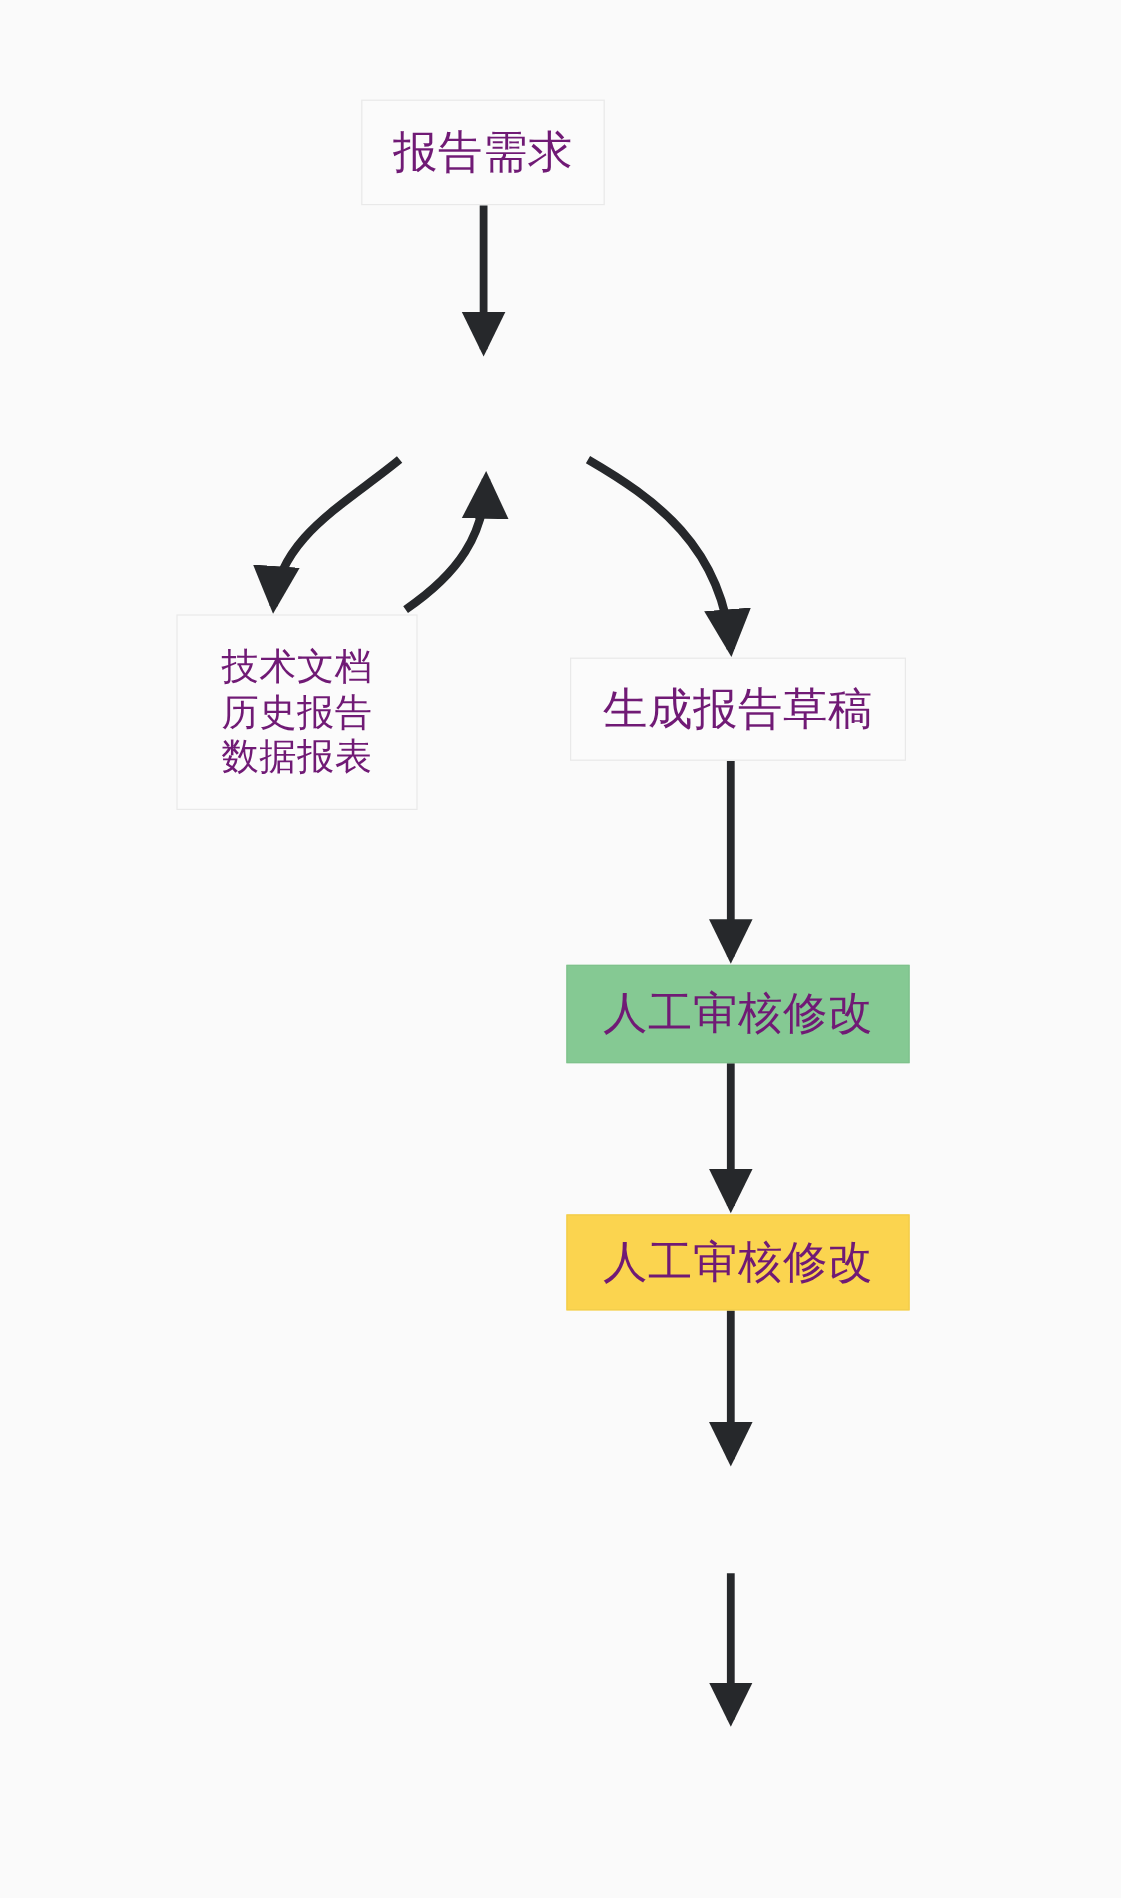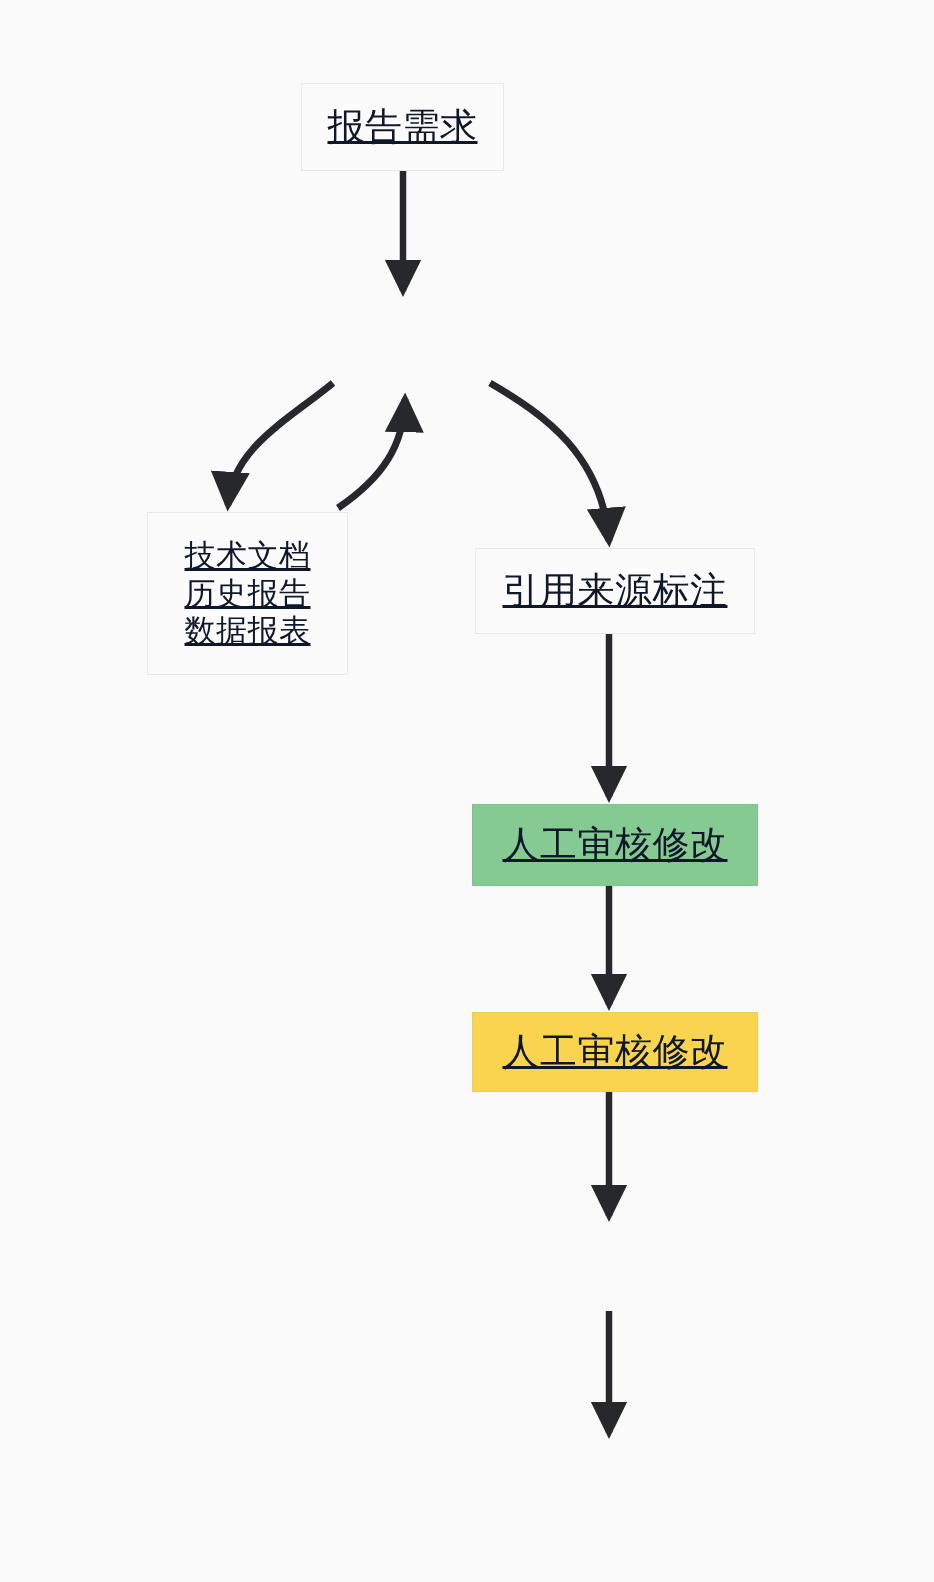--- a/index.html
+++ b/index.html
@@ -25,27 +25,26 @@
   }
   .node {
     position: absolute;
     box-sizing: border-box;
     border: 1px solid #e9e9e9;
     background: #fbfbfb;
     display: flex;
     align-items: center;
     justify-content: center;
     text-align: center;
-    color: #0f172a;
+    color: #701a75;
     font-size: 37px;
     line-height: 1.18;
     letter-spacing: 0.5px;
     white-space: pre-line;
     z-index: 2;
-    text-decoration: underline;
   }
   .node.plain {
     background: #fbfbfb;
   }
   .node.blue   { background: #63b2ef; border-color: #5aa9e4; }
   .node.green  { background: #85c993; border-color: #7fc28c; }
   .node.yellow { background: #fbd44f; border-color: #f2cc4a; }
 
   
   #n-req    { left: 301px; top: 83px;   width: 203px; height: 88px; }
@@ -86,21 +85,21 @@
     <path d="M 609 1311 L 609 1433" fill="none" stroke="#26282b" stroke-width="6.5" marker-end="url(#arrow)"></path>
   </svg>
 
   <div class="node plain" id="n-req" style="background: rgb(251, 251, 251);">报告需求</div>
 
 
   <div class="node plain" id="n-docs" style="background: rgb(251, 251, 251);">技术文档
 历史报告
 数据报表</div>
 
-  <div class="node plain" id="n-extr" style="background: rgb(251, 251, 251);">引用来源标注</div>
+  <div class="node plain" id="n-extr" style="background: rgb(251, 251, 251);">生成报告草稿</div>
 
   <div class="node green" id="n-draft" style="background: rgb(133, 201, 147);">人工审核修改</div>
 
   <div class="node yellow" id="n-cite" style="background: rgb(251, 212, 79);">人工审核修改</div>
 
 
 
 </div>
 
 </body></html>

